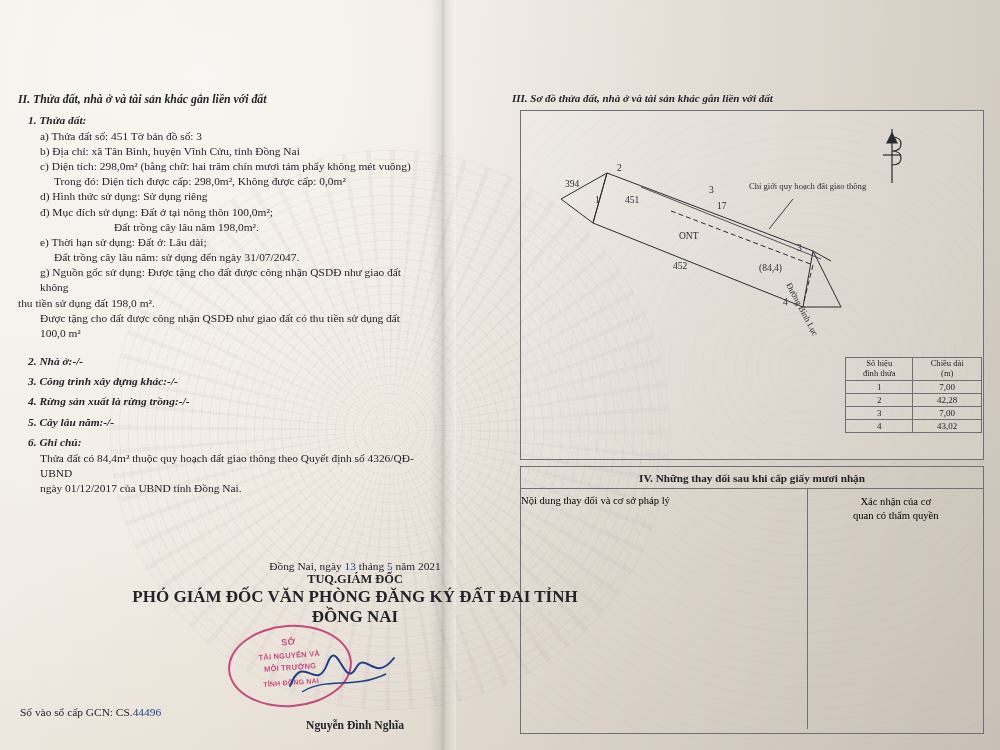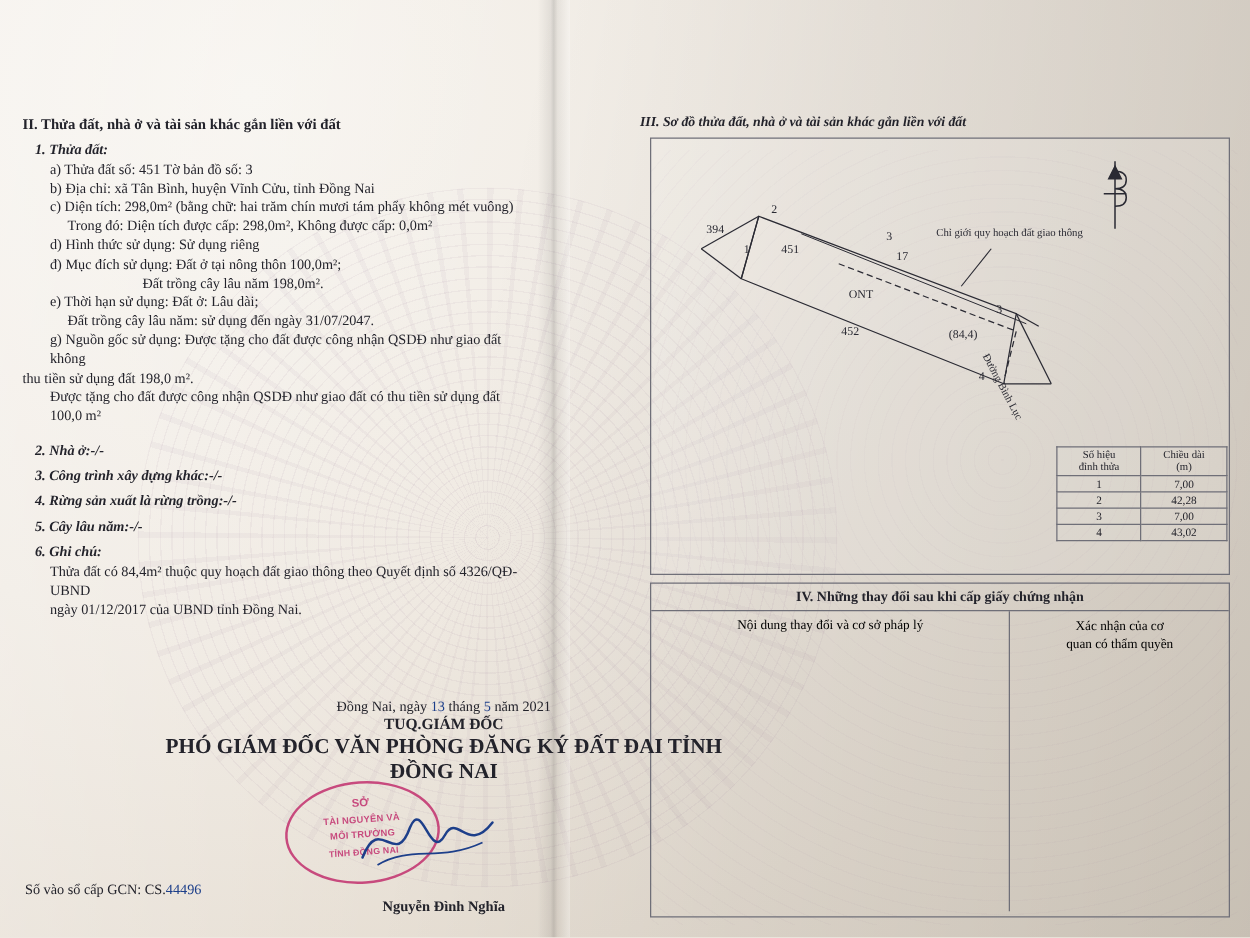--- a/index.html
+++ b/index.html
@@ -57,21 +57,21 @@
   .logo-sub{
     position:absolute;left:64px;top:58px;font-size:8px;color:#e07a2a;
     font-family:"Liberation Sans", sans-serif;letter-spacing:.4px;
   }
 
   
   #left-col{
     position:absolute;left:18px;top:92px;width:408px;
     font-size:11.4px;color:#23232b;line-height:1.33;
   }
-  #left-col .h{font-weight:bold;font-size:11.8px;margin-bottom:4px;}
+  #left-col .h{font-weight:bold;font-style:italic;font-size:11.8px;margin-bottom:4px;}
   #left-col .sec{font-style:italic;font-weight:bold;margin:5px 0 1px 10px;}
   #left-col .ln{margin-left:22px;}
   #left-col .ln2{margin-left:36px;}
   #left-col .ctr{margin-left:96px;}
   #left-col .gap{height:8px;}
 
   
   #right-head{
     position:absolute;left:512px;top:92px;width:470px;
     font-size:11px;font-weight:bold;font-style:italic;color:#23232b;
@@ -104,21 +104,21 @@
   
   #sec4{
     position:absolute;left:520px;top:466px;width:462px;height:266px;
     border:1px solid #6f6f78;
   }
   #sec4 .t{
     text-align:center;font-weight:bold;font-size:11.2px;padding:5px 0 4px;
     border-bottom:1px solid #6f6f78;color:#23232b;
   }
   #sec4 .cols{display:flex;height:calc(100% - 26px);}
-  #sec4 .c1{flex:0 0 62%;border-right:1px solid #6f6f78;text-align:center;padding-top:6px;font-size:10.6px;}
+  #sec4 .c1{flex:0 0 62%;border-right:1px solid #6f6f78;padding-top:6px;font-size:10.6px;}
   #sec4 .c2{flex:1;text-align:center;padding-top:6px;font-size:10.6px;line-height:1.3;}
 
   
   #footer{
     position:absolute;left:120px;top:560px;width:470px;text-align:center;
     color:#23232b;
   }
   #footer .date{font-size:11.4px;}
   #footer .date .blank{
     font-family:"Liberation Serif",serif;color:#1d3f8a;
@@ -261,21 +261,21 @@
       <td>7,00</td>
     </tr>
     <tr>
       <td>4</td>
       <td>43,02</td>
     </tr>
   </tbody>
     </table>
 
   <div id="sec4">
-    <div class="t">IV. Những thay đổi sau khi cấp giấy chứng nhận</div>
+    <div class="t">IV. Những thay đổi sau khi cấp giấy mươi nhận</div>
     <div class="cols">
       <div class="c1">Nội dung thay đổi và cơ sở pháp lý</div>
       <div class="c2">
         <span>Xác nhận của cơ</span><br>
         <span>quan có thẩm quyền</span>
       </div>
     </div>
   </div>
 
   <div id="footer">

